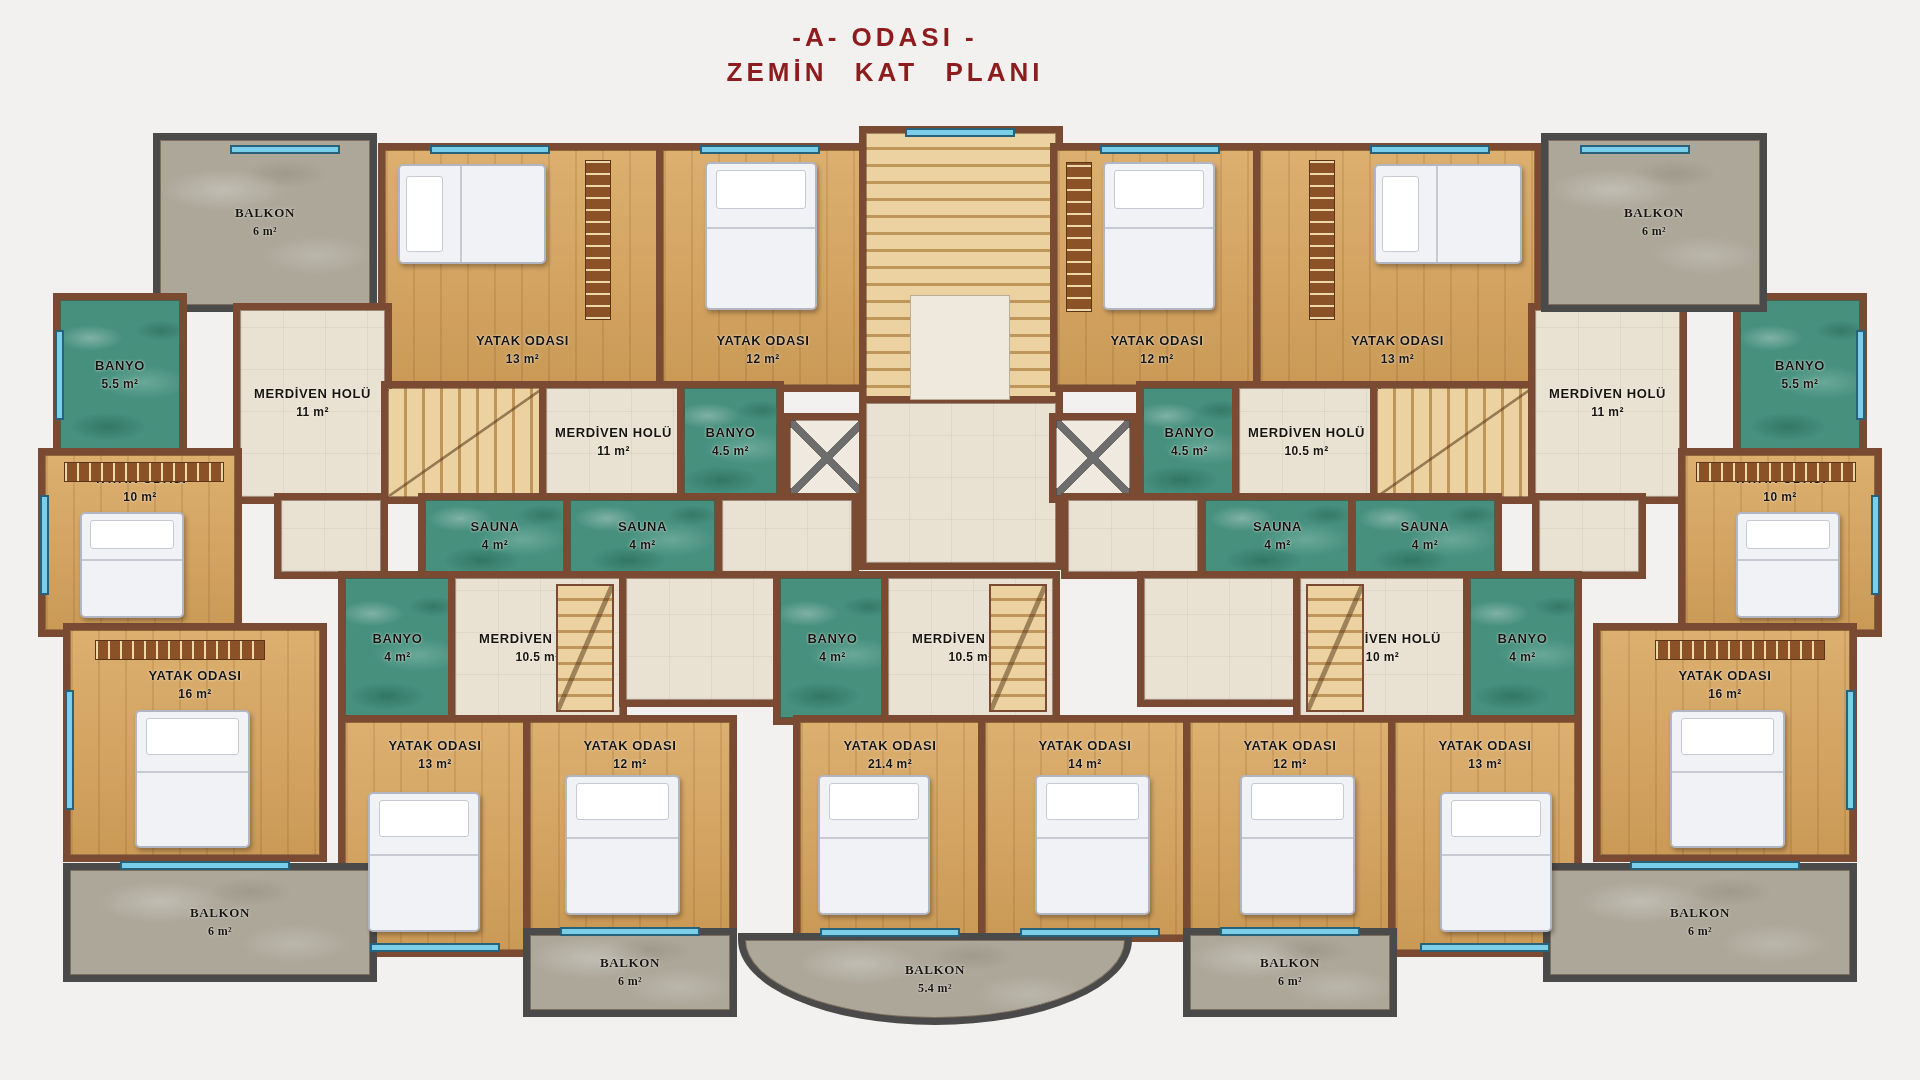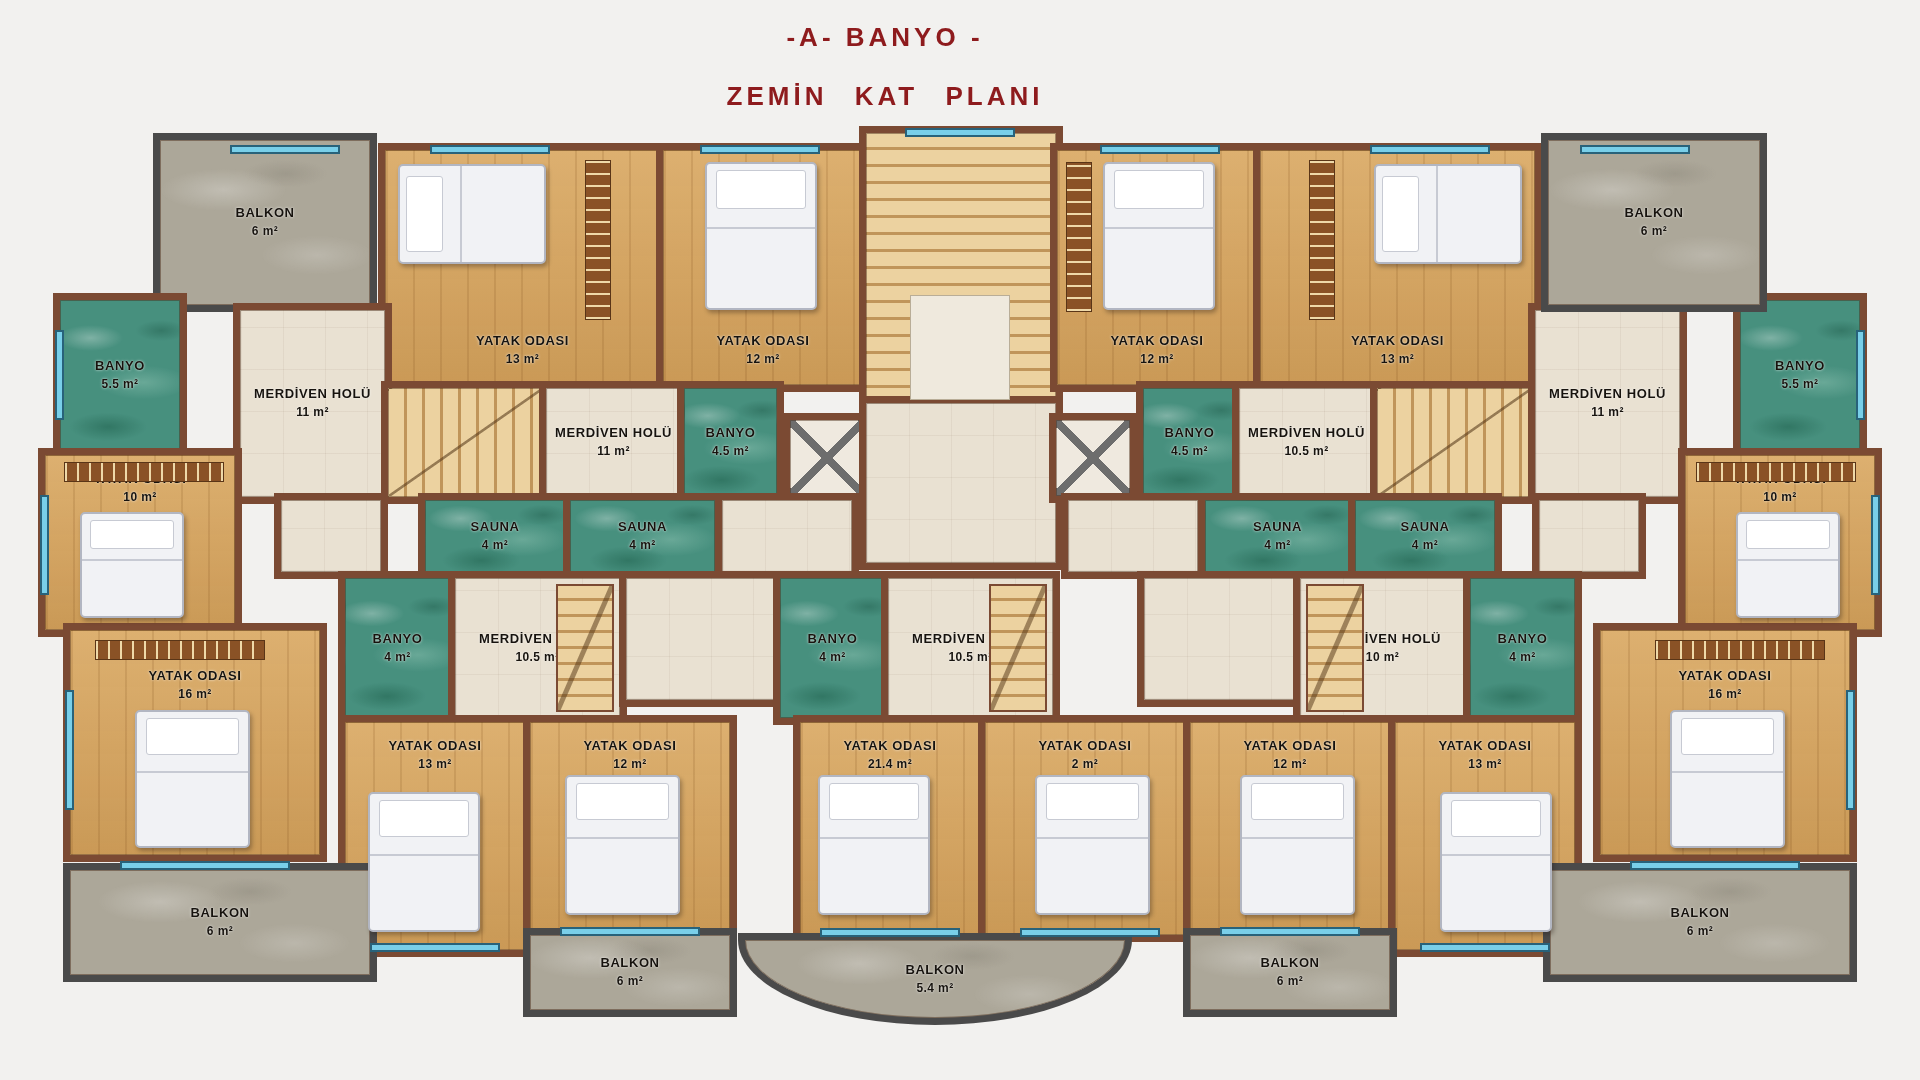--- a/index.html
+++ b/index.html
@@ -1,21 +1,21 @@
 <!DOCTYPE html>
 <html><head>
 <meta charset="utf-8">
 <style>
   html,body{margin:0;padding:0;background:#f2f1ef;}
   #plan{position:relative;width:1920px;height:1080px;background:#f2f1ef;overflow:hidden;
         font-family:"Liberation Sans",sans-serif;}
   #title{position:absolute;left:885px;top:20px;transform:translateX(-50%);
          text-align:center;font-weight:bold;line-height:1.35;letter-spacing:4px;
          font-size:26px;white-space:nowrap;}
-  #title .t2{word-spacing:16px;margin-top:24px;}
+  #title .t2{word-spacing:16px;}
   .room{position:absolute;box-sizing:border-box;display:flex;align-items:center;
         justify-content:center;border:1px solid rgba(70,40,20,.45);
         box-shadow:0 0 0 7px #7b4a33;z-index:1;}
   .lp-b{align-items:flex-end;padding-bottom:16px;}
   .lp-t{align-items:flex-start;padding-top:14px;}
   .lp-t2{align-items:flex-start;padding-top:36px;}
   .rlabel{position:relative;z-index:5;text-align:center;font-weight:bold;color:#17130e;
           font-size:13px;line-height:1.45;letter-spacing:.6px;
           text-shadow:0 0 3px rgba(255,255,255,.65),0 0 1px rgba(255,255,255,.65);}
   .rlabel .area{font-size:12px;letter-spacing:.4px;}
@@ -27,21 +27,21 @@
         repeating-linear-gradient(90deg,rgba(120,100,70,.08) 0 1px,rgba(0,0,0,0) 1px 42px);}
   .bath{background-color:#47907e;
         background-image:radial-gradient(ellipse 50px 20px at 25% 25%,rgba(255,255,255,.30),rgba(255,255,255,0) 65%),
         radial-gradient(ellipse 70px 26px at 70% 55%,rgba(225,255,240,.22),rgba(255,255,255,0) 65%),
         radial-gradient(ellipse 60px 22px at 40% 85%,rgba(0,60,40,.30),rgba(0,0,0,0) 65%),
         radial-gradient(ellipse 40px 16px at 85% 20%,rgba(0,50,35,.25),rgba(0,0,0,0) 65%);}
   .balcony,.balcony-curved{background-color:#aca799;
         background-image:radial-gradient(ellipse 90px 30px at 30% 30%,rgba(255,255,255,.25),rgba(255,255,255,0) 70%),
         radial-gradient(ellipse 80px 28px at 75% 70%,rgba(255,255,255,.18),rgba(255,255,255,0) 70%),
         radial-gradient(ellipse 60px 20px at 60% 20%,rgba(60,55,45,.12),rgba(0,0,0,0) 70%);
-        box-shadow:0 0 0 7px #4a4a4a;}
+        box-shadow:0 0 0 7px #4a4a4a;font-family:Liberation Serif, serif;}
   .balcony-curved{border-radius:0 0 190px 190px / 0 0 78px 78px;}
   .stair{background:repeating-linear-gradient(90deg,#ecd2a0 0 15px,#c0955a 15px 18px);
          background-color:#e3c globalization;}
   .stair{background-image:linear-gradient(to bottom right,rgba(0,0,0,0) 49%,rgba(80,50,20,.55) 49.5% 50.5%,rgba(0,0,0,0) 51%),
          repeating-linear-gradient(90deg,#ecd2a0 0 15px,#c0955a 15px 18px);}
   .stair-c{background-image:repeating-linear-gradient(0deg,#ecd2a0 0 14px,#c0955a 14px 17px);}
   .shaft{background-color:#efe9df;
          background-image:linear-gradient(45deg,rgba(0,0,0,0) 46%,#6d6d6d 46% 54%,rgba(0,0,0,0) 54%),
          linear-gradient(135deg,rgba(0,0,0,0) 46%,#6d6d6d 46% 54%,rgba(0,0,0,0) 54%);}
   .decor{position:absolute;box-sizing:border-box;}
@@ -61,21 +61,21 @@
          background-image:linear-gradient(to bottom right,rgba(0,0,0,0) 47%,rgba(80,50,20,.5) 48% 52%,rgba(0,0,0,0) 53%),
          repeating-linear-gradient(0deg,#ecd2a0 0 13px,#c0955a 13px 16px);}
   .landing{z-index:2;background:#efe9dd;border:1px solid #b9ad97;}
   .win-h,.win-v{background:#79cfe9;border:2px solid #28627a;z-index:6;}
 </style>
 </head>
 <body>
 
 <div id="plan">
   <div id="title" style="color: rgb(142, 27, 29);">
-    <div class="t1">-A- BANYO -</div>
+    <div class="t1">-A- ODASI -</div>
     <div class="t2">ZEMİN KAT PLANI</div>
   </div>
 <div class="room balcony" style="left: 160px; top: 140px; width: 210px; height: 165px;">
       <div class="rlabel">
         <div>BALKON</div>
         <div class="area">6 m²</div>
       </div>
     </div>
     <div class="room wood lp-b" style="left: 385px; top: 150px; width: 275px; height: 235px;">
       <div class="rlabel">
@@ -259,21 +259,21 @@
     </div>
     <div class="room wood lp-t" style="left: 800px; top: 722px; width: 180px; height: 213px;">
       <div class="rlabel">
         <div>YATAK ODASI</div>
         <div class="area">21.4 m²</div>
       </div>
     </div>
     <div class="room wood lp-t" style="left: 985px; top: 722px; width: 200px; height: 213px;">
       <div class="rlabel">
         <div>YATAK ODASI</div>
-        <div class="area">2 m²</div>
+        <div class="area">14 m²</div>
       </div>
     </div>
     <div class="room wood lp-t" style="left: 1190px; top: 722px; width: 200px; height: 208px;">
       <div class="rlabel">
         <div>YATAK ODASI</div>
         <div class="area">12 m²</div>
       </div>
     </div>
     <div class="room wood lp-t" style="left: 1395px; top: 722px; width: 180px; height: 228px;">
       <div class="rlabel">

